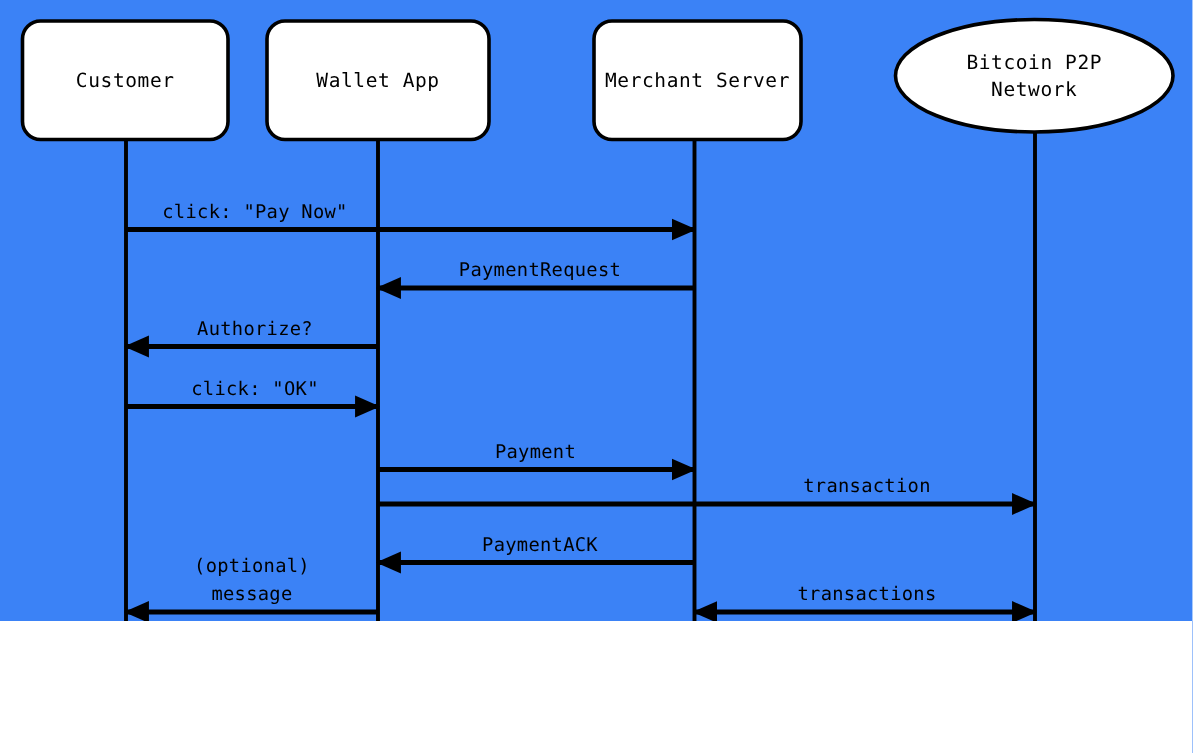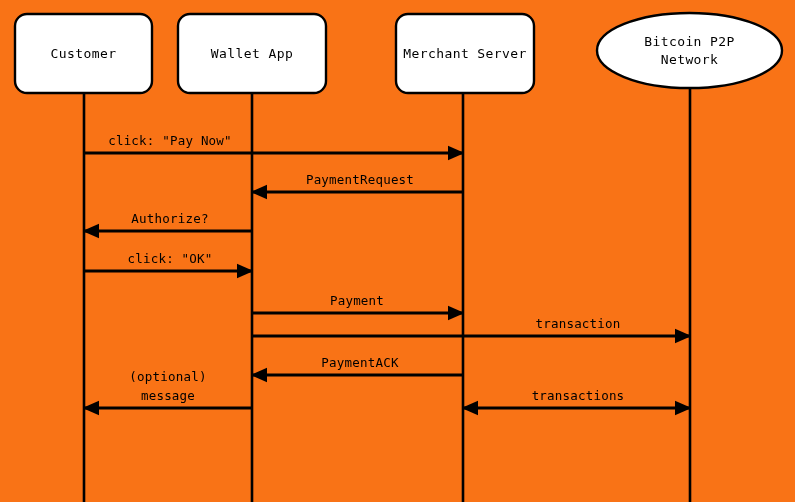--- a/index.html
+++ b/index.html
@@ -6,22 +6,22 @@
     margin: 0;
     padding: 0;
     background: #ffffff;
   }
   body {
     font-family: "DejaVu Sans Mono", monospace;
   }
   #diagram-root {
     position: relative;
     width: 795px;
-    height: 502px;
-    background: #f97316;
+    height: 414px;
+    background: #3b82f6;
     overflow: hidden;
   }
   #diagram-svg {
     position: absolute;
     left: 0;
     top: 0;
     width: 795px;
     height: 502px;
     display: block;
   }

